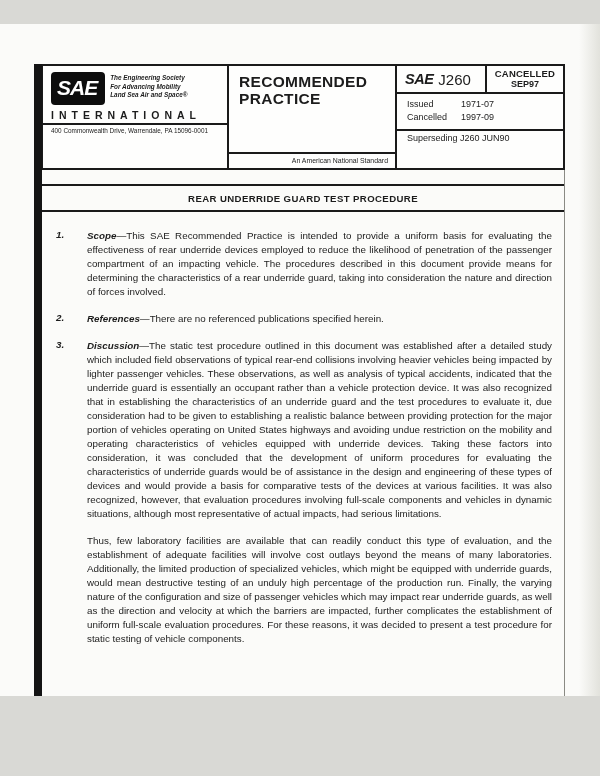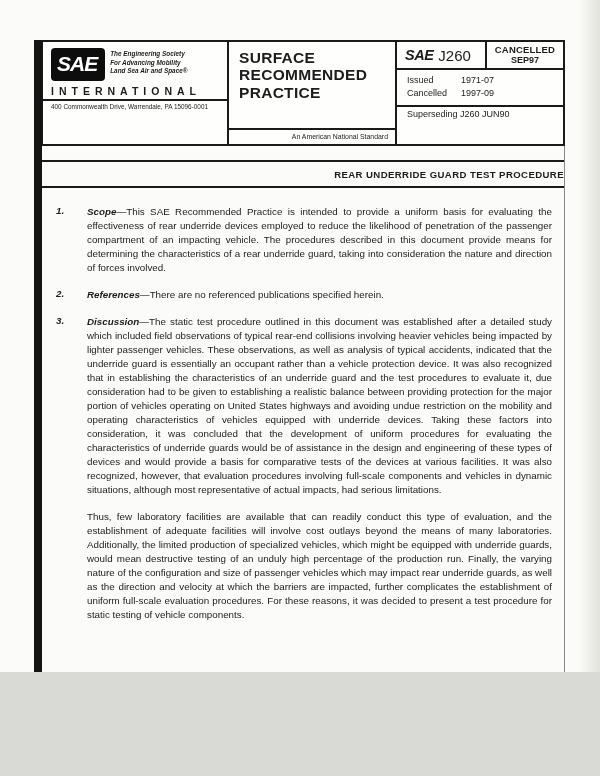--- a/index.html
+++ b/index.html
@@ -2,20 +2,21 @@
 <html><head>
 <meta charset="utf-8">
 <style>
   * { margin:0; padding:0; box-sizing:border-box; }
   html,body { width:600px; height:776px; }
   body { font-family:"Liberation Sans", sans-serif; background:#d9d9d5; }
   .page {
     position:relative; width:600px; height:672px; overflow:hidden;
     background:linear-gradient(to right, #fbfbf9 0%, #fbfbf9 96.5%, #e2e2dc 100%);
     color:#1c1c1c;
+    margin-top:24px;
   }
   
   .scan-bar { position:absolute; left:34px; top:40px; width:8px; height:652px; background:#141414; z-index:5; }
 
   
   .hdr {
     position:absolute; left:41px; top:40px; width:524px; height:106px;
     border:2px solid #1a1a1a; background:#fefefd; display:flex; z-index:4;
   }
   .hdr-col1 { width:186px; border-right:2px solid #1a1a1a; }
@@ -45,21 +46,21 @@
   .date-line .lbl { width:54px; }
   .row-c { flex:1; padding:2px 10px; font-size:9px; }
 
   
   .body-box {
     position:absolute; left:41px; top:146px; width:524px; height:546px;
     border:1px solid #8a8a84; border-top:none; background:transparent; z-index:3;
   }
   .title-bar {
     margin-top:14px; border-top:2px solid #1a1a1a; border-bottom:2px solid #1a1a1a;
-    text-align:right; font-weight:bold; font-size:9.6px; letter-spacing:.4px; padding:7px 0 6px;
+    text-align:center; font-weight:bold; font-size:9.6px; letter-spacing:.4px; padding:7px 0 6px;
   }
   .content { padding:17px 12px 0 14px; }
   .section { display:flex; margin-bottom:13px; }
   .num { width:31px; flex:none; font-weight:bold; font-style:italic; font-size:9.8px; line-height:11.6px; }
   .stext { flex:1; text-align:justify; font-size:9.8px; line-height:14px; }
   .lead { font-weight:bold; font-style:italic; }
 
   
   .notices { position:absolute; left:35px; right:28px; top:696px; font-size:6.3px; line-height:1.3; color:#333; }
   .notices .notice { margin-bottom:4px; }
@@ -93,21 +94,20 @@
           <div>For Advancing Mobility</div>
           <div>Land Sea Air and Space®</div>
         </div>
       </div>
       <div class="intl">INTERNATIONAL</div>
       <div class="addr">400 Commonwealth Drive, Warrendale, PA 15096-0001</div>
     </div>
 
     <div class="hdr-col2">
       <div class="doc-type">
-        <div>SURFACE</div>
         <div>RECOMMENDED</div>
         <div>PRACTICE</div>
       </div>
       <div class="ansi-strip">An American National Standard</div>
     </div>
 
     <div class="hdr-col3">
       <div class="row-a">
         <div class="code-cell">
           <span class="sae-it">SAE</span>

